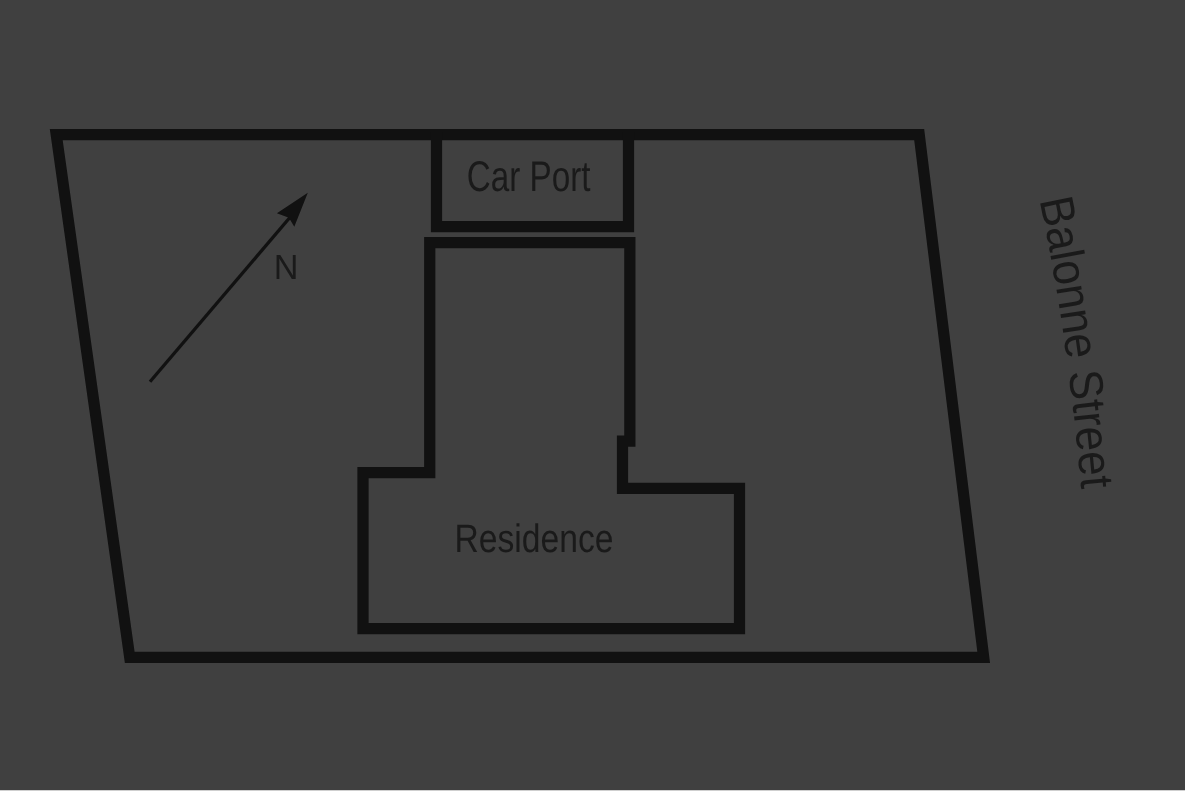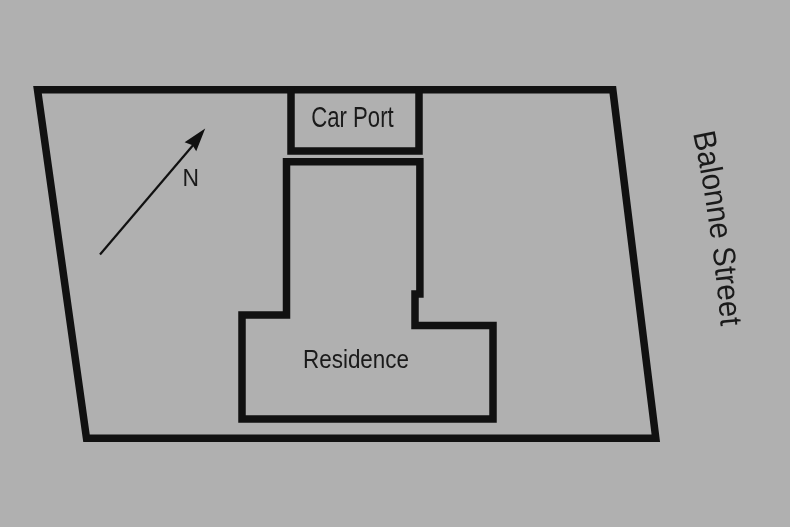--- a/index.html
+++ b/index.html
@@ -1,16 +1,16 @@
 <!DOCTYPE html>
 <html><head>
 <meta charset="utf-8">
 <style>
   html,body{margin:0;padding:0;background:#fff;}
-  #page{position:relative;filter:grayscale(1);width:790px;height:527px;background:#84cc16;overflow:hidden;
+  #page{position:relative;filter:grayscale(1);width:790px;height:527px;background:#be185d;overflow:hidden;
         font-family:"Liberation Sans",sans-serif;}
   svg{position:absolute;left:0;top:0;}
 </style>
 </head>
 <body>
 <div id="page">
 <svg width="790" height="527" viewBox="0 0 790 527">
 
   <polygon points="37.5,89.8 612.8,89.8 655.8,438.3 86.5,438.3" fill="none" stroke="#111" stroke-width="7.5"></polygon>
 

